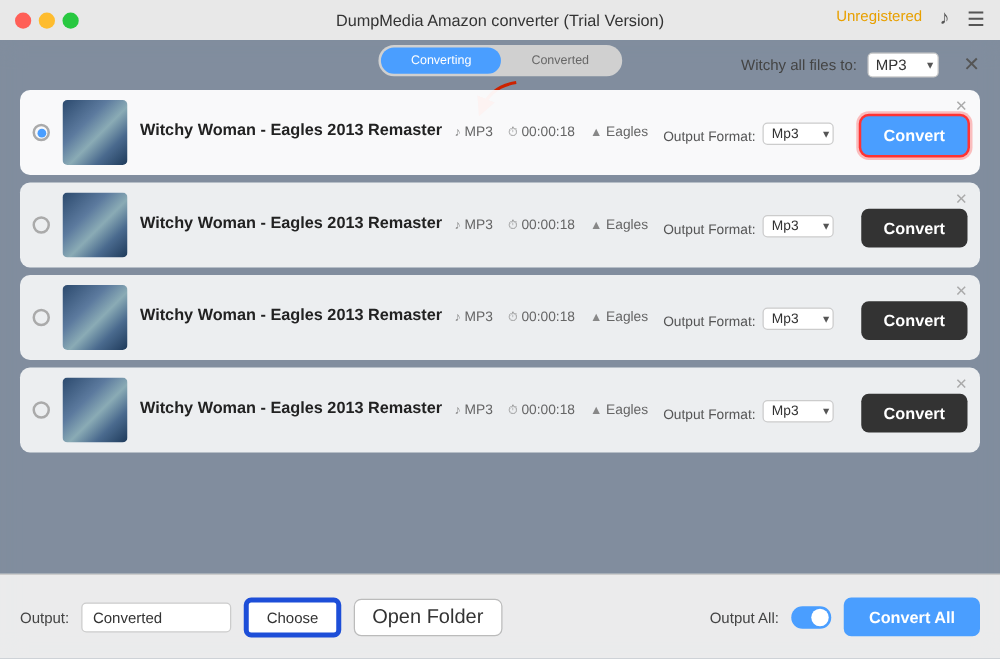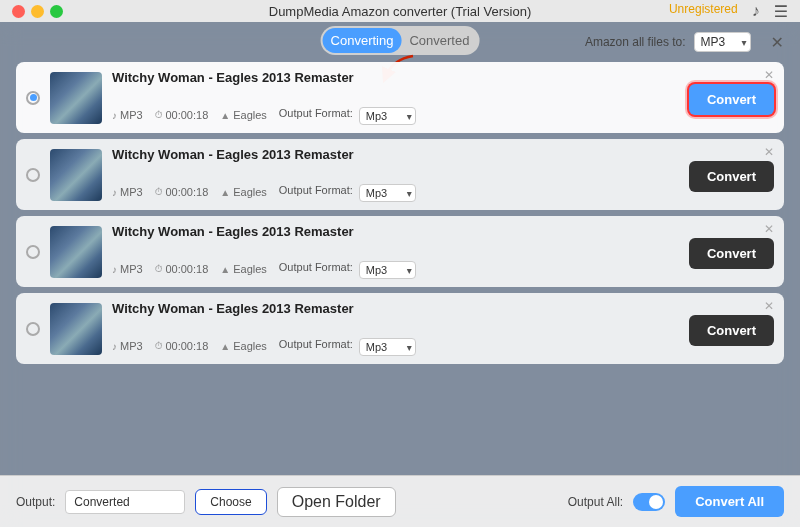--- a/index.html
+++ b/index.html
@@ -9,21 +9,21 @@
       overflow: hidden;
       font-family: -apple-system, BlinkMacSystemFont, "Helvetica Neue", sans-serif;
       background: #6b7a8d;
       display: flex;
       flex-direction: column;
     }
 
     
     .titlebar {
       background: #e8e8e8;
-      height: 22px;
+      height: 32px;
       display: flex;
       align-items: center;
       padding: 0 12px;
       position: relative;
       flex-shrink: 0;
     }
     .traffic-lights {
       display: flex;
       gap: 6px;
       align-items: center;
@@ -83,23 +83,23 @@
     .tabs-center {
       position: absolute;
       left: 50%;
       transform: translateX(-50%);
       display: flex;
       background: #d0d0d0;
       border-radius: 20px;
       padding: 2px;
     }
     .tab {
-      padding: 5px 8px;
+      padding: 5px 24px;
       border-radius: 16px;
-      font-size: 13px;
+      font-size: 10px;
       cursor: pointer;
       color: #666;
     }
     .tab.active {
       background: #4a9eff;
       color: white;
       font-weight: 500;
     }
     .convert-all-files {
       margin-left: auto;
@@ -194,22 +194,22 @@
       width: 100%;
       height: 100%;
       background: linear-gradient(135deg, #2c4a6e 0%, #5c7a9e 35%, #8aabb5 55%, #4a6a8e 75%, #1e3a5a 100%);
       display: flex;
       align-items: center;
       justify-content: center;
     }
     .song-info {
       flex: 1;
       display: flex;
-      flex-direction: column;
-      gap: 20px;
+      flex-direction: row;
+      gap: 10px;
     }
     .song-title {
       font-size: 13px;
       font-weight: 600;
       color: #222;
     }
     .song-meta {
       display: flex;
       align-items: center;
       gap: 12px;
@@ -220,21 +220,21 @@
       display: flex;
       align-items: center;
       gap: 3px;
     }
     .meta-icon {
       font-size: 10px;
       color: #888;
     }
     .output-format {
       display: flex;
-      align-items: flex-start;
+      align-items: flex-end;
       gap: 6px;
       font-size: 11px;
       color: #555;
       margin-top: 2px;
     }
     .output-select-wrapper {
       position: relative;
       display: inline-flex;
       align-items: center;
     }
@@ -278,21 +278,21 @@
       align-self: center;
     }
     .convert-btn.active-convert {
       background: #4a9eff;
       box-shadow: 0 0 0 2px #ff3333, 0 0 0 4px rgba(255,51,51,0.3);
     }
 
     
     .bottom-bar {
       background: rgba(240,240,240,0.95);
-      height: 52px;
+      height: 68px;
       display: flex;
       align-items: center;
       padding: 0 16px;
       gap: 10px;
       border-top: 1px solid #ccc;
       flex-shrink: 0;
     }
     .output-label {
       font-size: 12px;
       color: #444;
@@ -302,21 +302,21 @@
       background: white;
       border: 1px solid #ccc;
       border-radius: 4px;
       padding: 4px 8px;
       font-size: 12px;
       color: #333;
       width: 120px;
     }
     .choose-btn {
       background: white;
-      border: 1px solid #1d4ed8;
+      border: 4px solid #1d4ed8;
       border-radius: 6px;
       padding: 5px 14px;
       font-size: 12px;
       color: #333;
       cursor: pointer;
     }
     .open-folder-btn {
       background: white;
       border: 1px solid #bbb;
       border-radius: 6px;
@@ -394,21 +394,21 @@
           </marker>
         </defs>
         <path d="M 35 2 Q 15 5 8 22" stroke="#cc2200" stroke-width="2.5" fill="none" marker-end="url(#arrowhead)"></path>
       </svg>
       <div class="tabs-center">
         <div class="tab active">Converting</div>
         <div class="tab">Converted</div>
       </div>
     </div>
     <div class="convert-all-files">
-      <span>Amazon all files to:</span>
+      <span>Witchy all files to:</span>
       <div class="format-select-wrapper">
         <select class="format-select">
           <option>MP3</option>
           <option>AAC</option>
           <option>FLAC</option>
           <option>WAV</option>
         </select>
       </div>
       <span class="close-btn">✕</span>
     </div>

